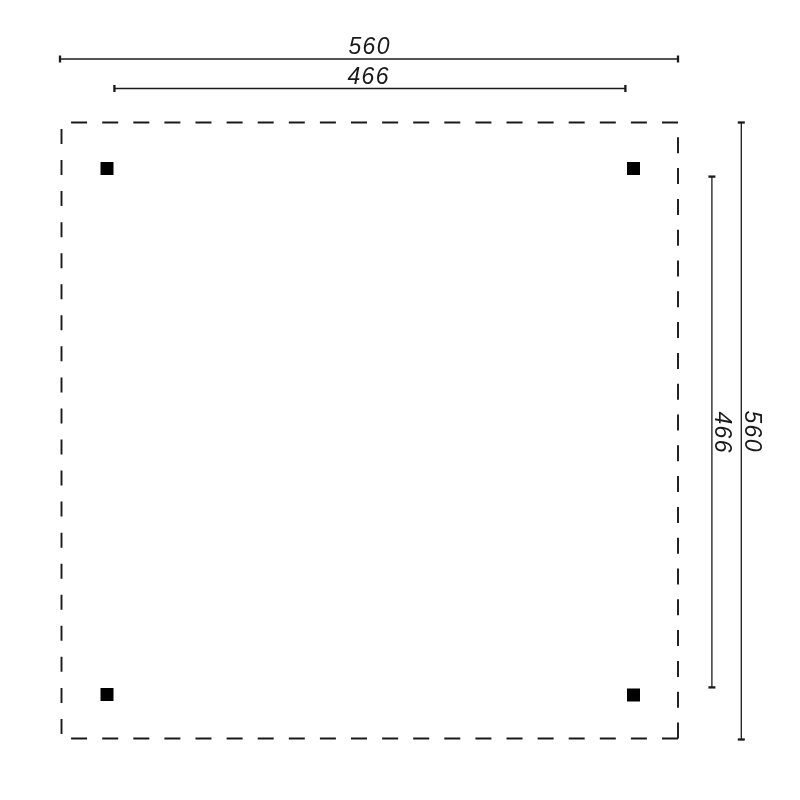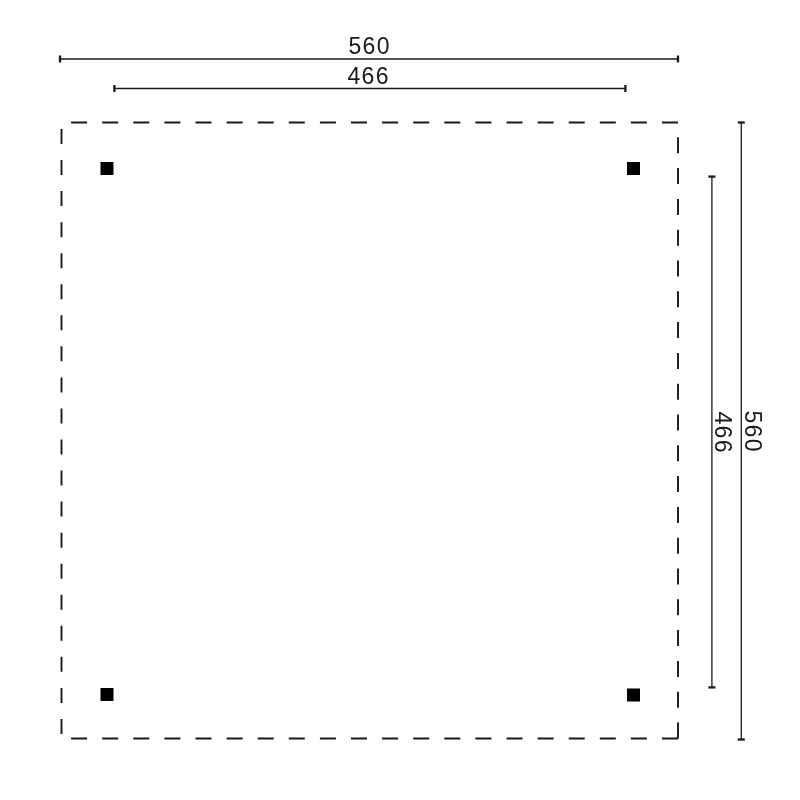--- a/index.html
+++ b/index.html
@@ -1,16 +1,16 @@
 <!DOCTYPE html>
 <html><head>
 <meta charset="utf-8">
 <style>
   html,body{margin:0;padding:0;background:#ffffff;}
-  .page{width:800px;height:800px;position:relative;background:#ffffff;overflow:hidden;}
+  .page{width:800px;height:800px;position:relative;background:#ffffff;overflow:hidden;font-style:italic;}
   svg{position:absolute;left:0;top:0;}
   text{font-family:"Liberation Sans", sans-serif;fill:#1a1a1a;}
 </style>
 </head>
 <body>
 <div class="page">
 <svg width="800" height="800" viewBox="0 0 800 800">
 
   <g>
     <line x1="678" y1="122.5" x2="61.5" y2="122.5" stroke="#1a1a1a" stroke-width="1.9" stroke-dasharray="16 15.1"></line>

